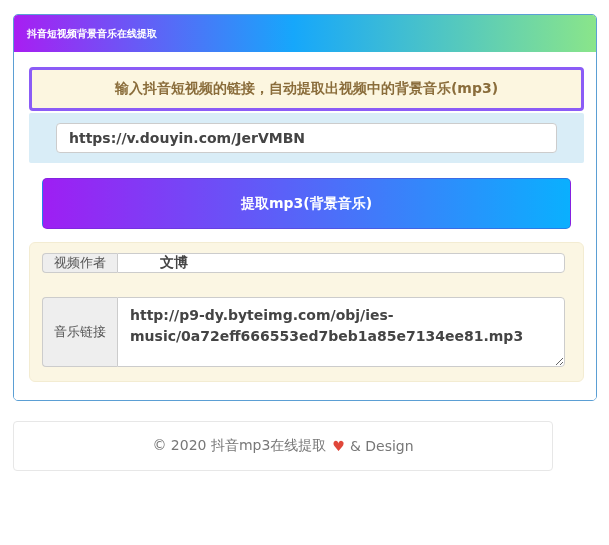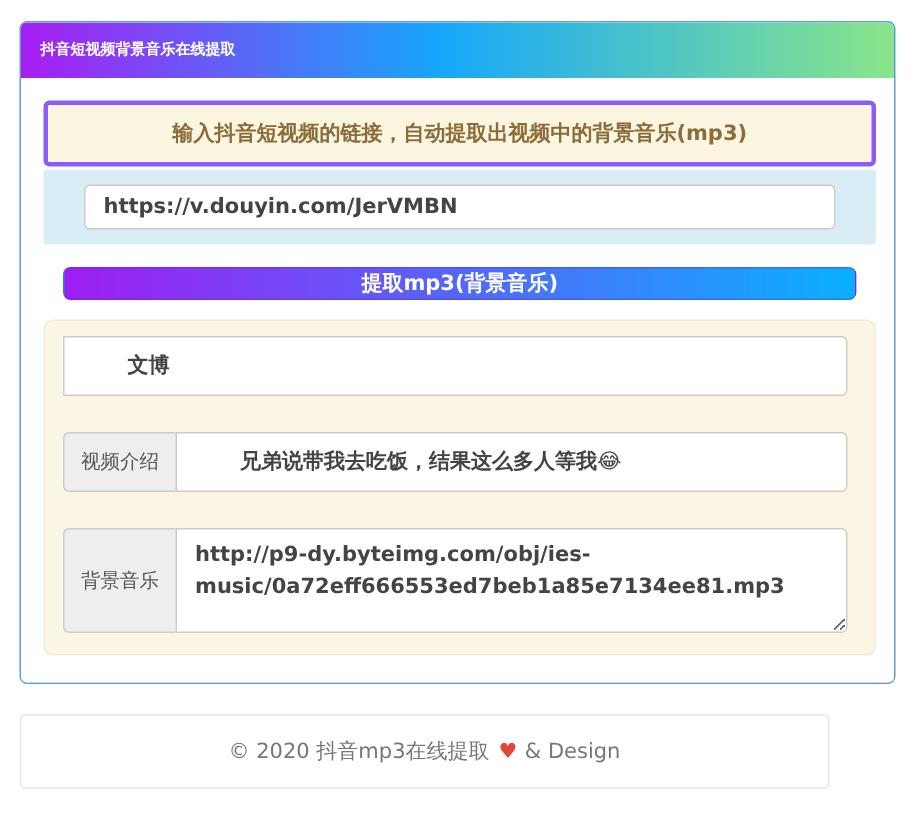--- a/index.html
+++ b/index.html
@@ -55,21 +55,21 @@
     color: #444;
     background: #fff;
     border: 1px solid #ccc;
     border-radius: 4px;
     outline: none;
   }
   .extract-btn {
     display: block;
     width: calc(100% - 26px);
     margin: 0 auto 13px auto;
-    height: 22px;
+    height: 51px;
     background: linear-gradient(90deg, #9e1ef3 0%, #0ab0fe 100%);
     border: 1px solid rgba(90, 40, 190, 0.35);
     border-radius: 5px;
     color: #fff;
     font-family: inherit;
     font-size: 14px;
     font-weight: bold;
     cursor: pointer;
   }
   .form-box {
@@ -98,21 +98,21 @@
     border: 1px solid #ccc;
     border-radius: 0 4px 4px 0;
     background: #fff;
     font-family: inherit;
     font-size: 14px;
     font-weight: bold;
     color: #444;
     padding: 5px 12px;
     outline: none;
   }
-  input.field { height: 40px; padding-left: 42px; }
+  input.field { height: 20px; padding-left: 42px; }
   textarea.field {
     height: 70px;
     resize: vertical;
     line-height: 1.5;
     padding-top: 7px;
   }
   .footer {
     margin: 20px 12px 0 13px;
     width: 540px;
     height: 50px;
@@ -142,30 +142,27 @@
 
     <div class="url-section">
       <input class="url-input" type="text" value="https://v.douyin.com/JerVMBN" style="">
     </div>
 
     <button class="extract-btn">提取mp3(背景音乐)</button>
 
     <div class="form-box">
 
       <div class="input-group">
+        <span class="addon">视频作者</span>
         <input class="field" type="text" value="文博" style="">
       </div>
 
-      <div class="input-group">
-        <span class="addon">视频介绍</span>
-        <input class="field" type="text" value="兄弟说带我去吃饭，结果这么多人等我😂" style="">
-      </div>
 
       <div class="input-group">
-        <span class="addon">背景音乐</span>
+        <span class="addon">音乐链接</span>
         <textarea class="field" style="">http://p9-dy.byteimg.com/obj/ies-music/0a72eff666553ed7beb1a85e7134ee81.mp3</textarea>
       </div>
 
     </div>
   </div>
 </div>
 
 <div class="footer">
   <span>© 2020 抖音mp3在线提取</span>
   <span class="heart">♥</span>

